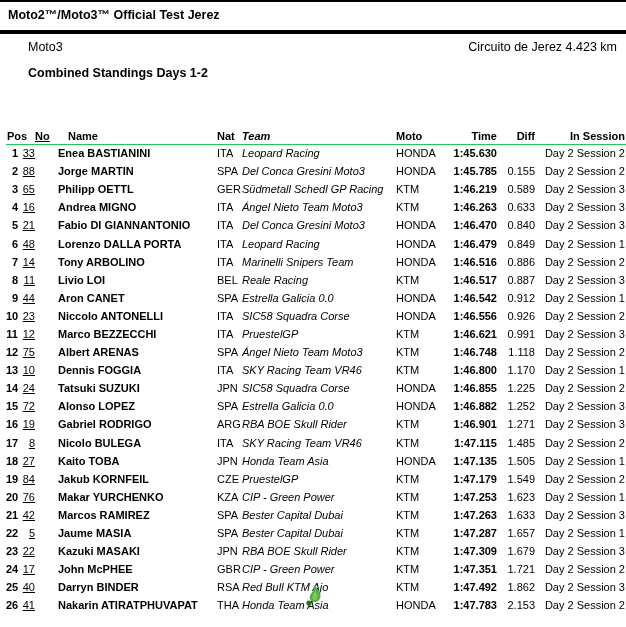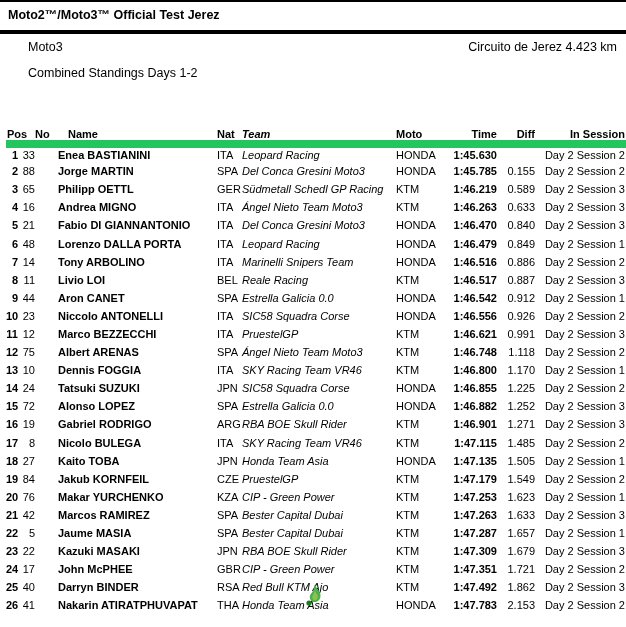--- a/index.html
+++ b/index.html
@@ -24,43 +24,44 @@
     display: flex;
     justify-content: space-between;
     font-size: 12.5px;
     line-height: 14px;
     gap: 20px;
   }
   .standings-subtitle {
     margin: 12px 15px 0 28px;
     font-size: 12.5px;
     line-height: 14px;
+    font-weight: bold;
   }
   table.results {
     margin: 48px 0 0 6px;
     width: 616px;
     border-collapse: collapse;
     table-layout: fixed;
     font-size: 11px;
   }
   table.results th, table.results td {
     white-space: nowrap;
     overflow: visible;
     vertical-align: middle;
     font-weight: normal;
   }
   table.results thead tr { height: 16px; }
   table.results thead th {
     font-weight: bold;
-    border-bottom: 8px solid #22c55e;
+    border-bottom: 1px solid #22c55e;
   }
   table.results tbody tr { height: 18.1px; }
   
   .col-pos     { width: 14px; text-align: right; padding-right: 2px; }
-  .col-no      { width: 20px; text-align: right; padding-right: 10px; }
+  .col-no      { width: 20px; text-align: right; padding-right: 10px; text-decoration: underline; }
   .col-name    { width: 170px; text-align: left; padding-left: 13px; }
   .col-nat     { width: 26px; text-align: left; padding-left: 2px; }
   .col-team    { width: 154px; text-align: left; padding-left: 1px; font-style: italic; }
   .col-moto    { width: 40px; text-align: left; padding-left: 1px; }
   .col-time    { width: 64px; text-align: right; padding-right: 2px; }
   .col-diff    { width: 37px; text-align: right; padding-right: 1px; }
   .col-session { width: 91px; text-align: right; padding-right: 2px; }
   thead .col-pos  { text-align: left; padding-left: 1px; }
   thead .col-no   { text-align: left; padding-left: 15px; }
   thead .col-name { padding-left: 23px; margin-left: 48px; }

